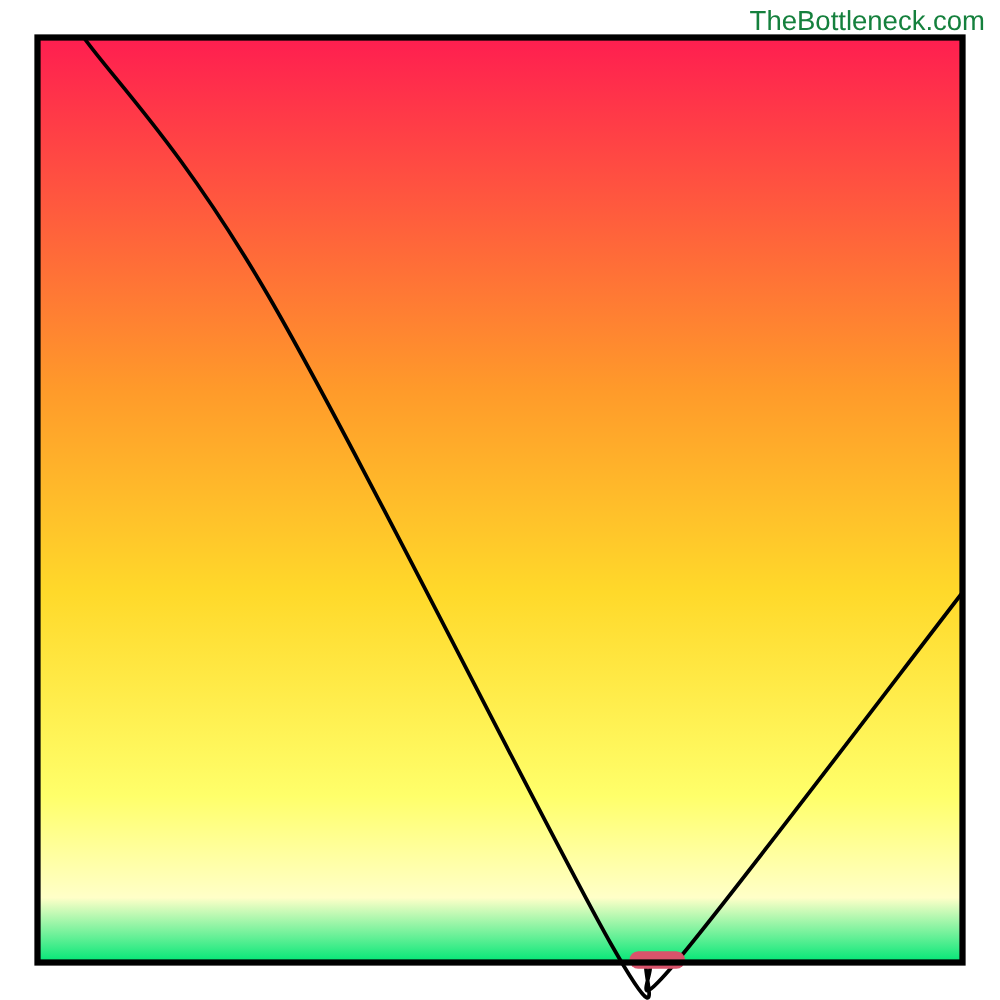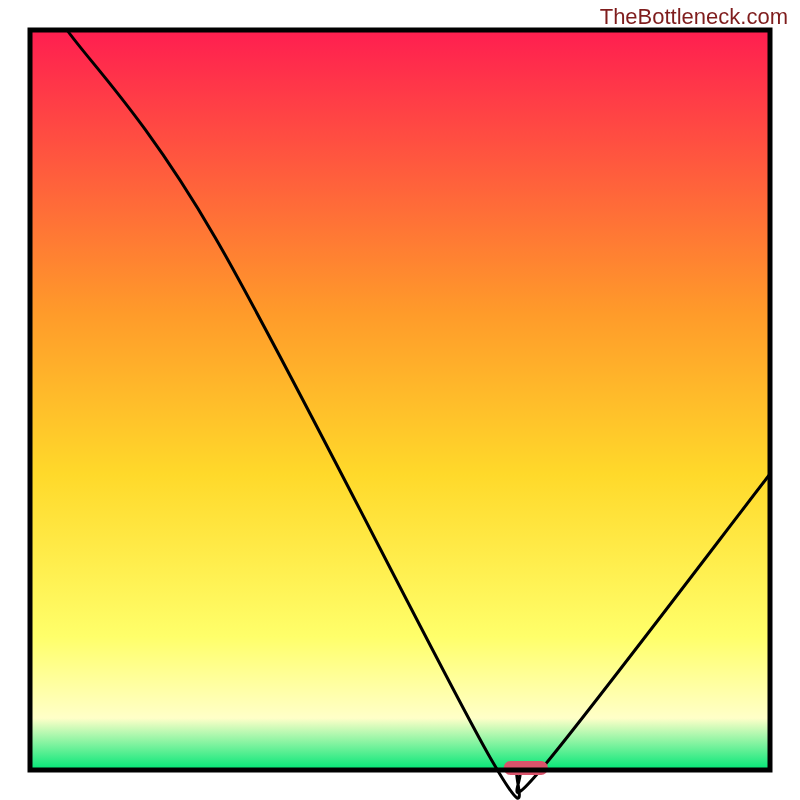--- a/index.html
+++ b/index.html
@@ -14,21 +14,21 @@
   .chart-container {
     position: relative;
     width: 800px;
     height: 800px;
   }
   .watermark {
     position: absolute;
     top: 4px;
     right: 12px;
     font-size: 22px;
-    color: #7f1d1d;
+    color: #15803d;
     font-weight: 500;
     z-index: 10;
   }
   svg {
     display: block;
   }
 </style>
 </head>
 <body>
 

